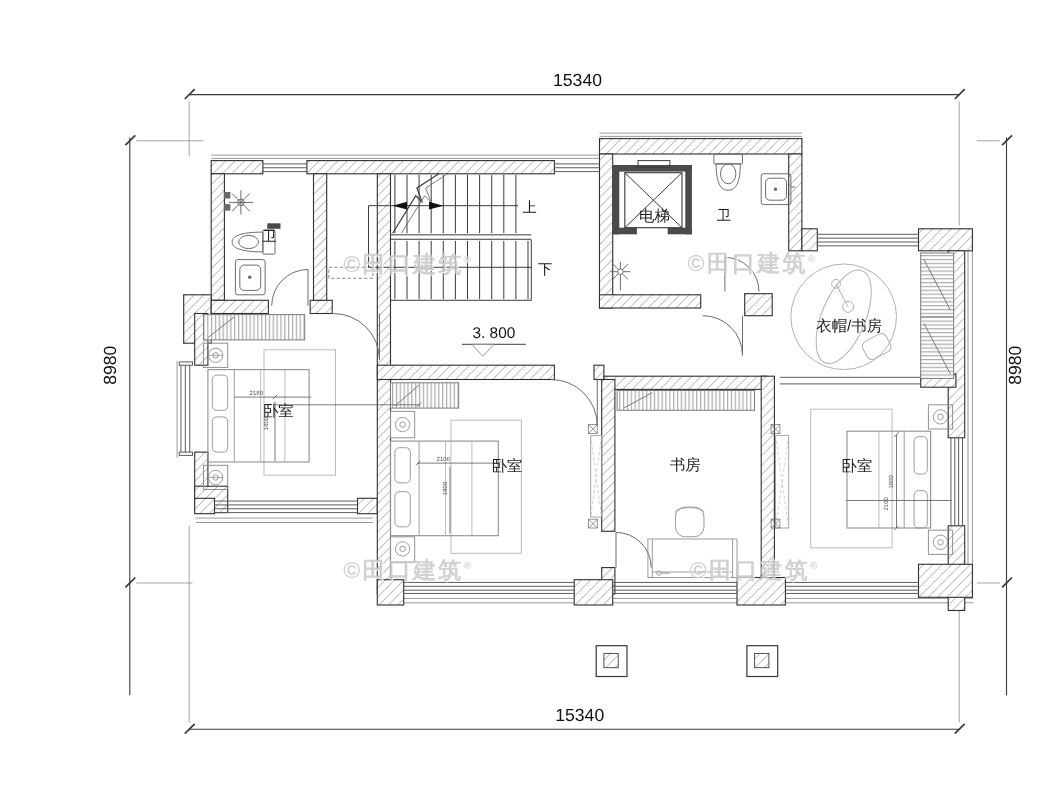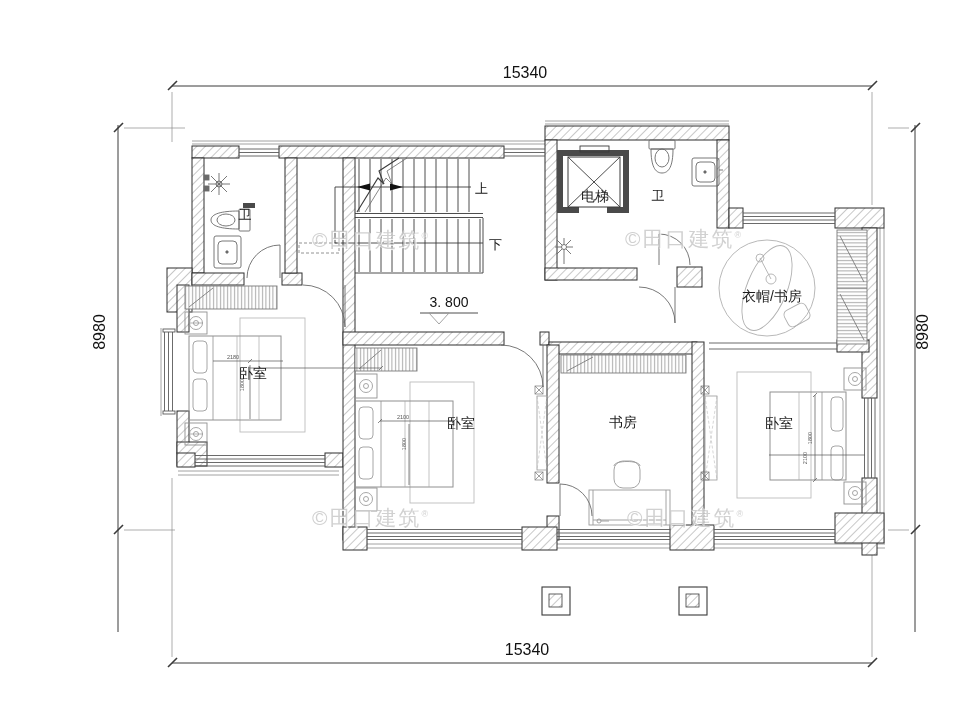--- a/index.html
+++ b/index.html
@@ -1,19 +1,19 @@
 <!DOCTYPE html>
 <html><head>
 <meta charset="utf-8">
 <style>
   html,body{margin:0;padding:0;background:#ffffff;}
   .canvas{position:relative;width:961px;height:722px;background:#fff;overflow:hidden;
           font-family:"Liberation Sans",sans-serif;margin-left:37px;}
   .canvas svg{position:absolute;left:0;top:0;}
-  .wm{position:absolute;transform:translate(-50%,-50%) ;font-weight:normal;font-size:21px;
+  .wm{position:absolute;transform:translate(-50%,-50%) ;font-weight:bold;font-size:21px;
       color:#c9c9c9;letter-spacing:2px;white-space:nowrap;opacity:.85;
       font-family:"Liberation Sans",sans-serif;text-shadow:1px 1px 0 #ffffff;}
   .wm sup{font-size:9px;letter-spacing:0;}
   text{fill:#222;font-family:"Liberation Sans",sans-serif;}
   .roomlbl{font-size:14px;fill:#1c1c1c;}
   .smalllbl{font-size:13px;fill:#1c1c1c;}
   .dimtxt{font-size:16px;fill:#111;}
   .tinydim{font-size:5.5px;fill:#555;}
   .lvl{font-size:14px;fill:#111;}
   .stairlbl{font-size:13px;fill:#111;}

